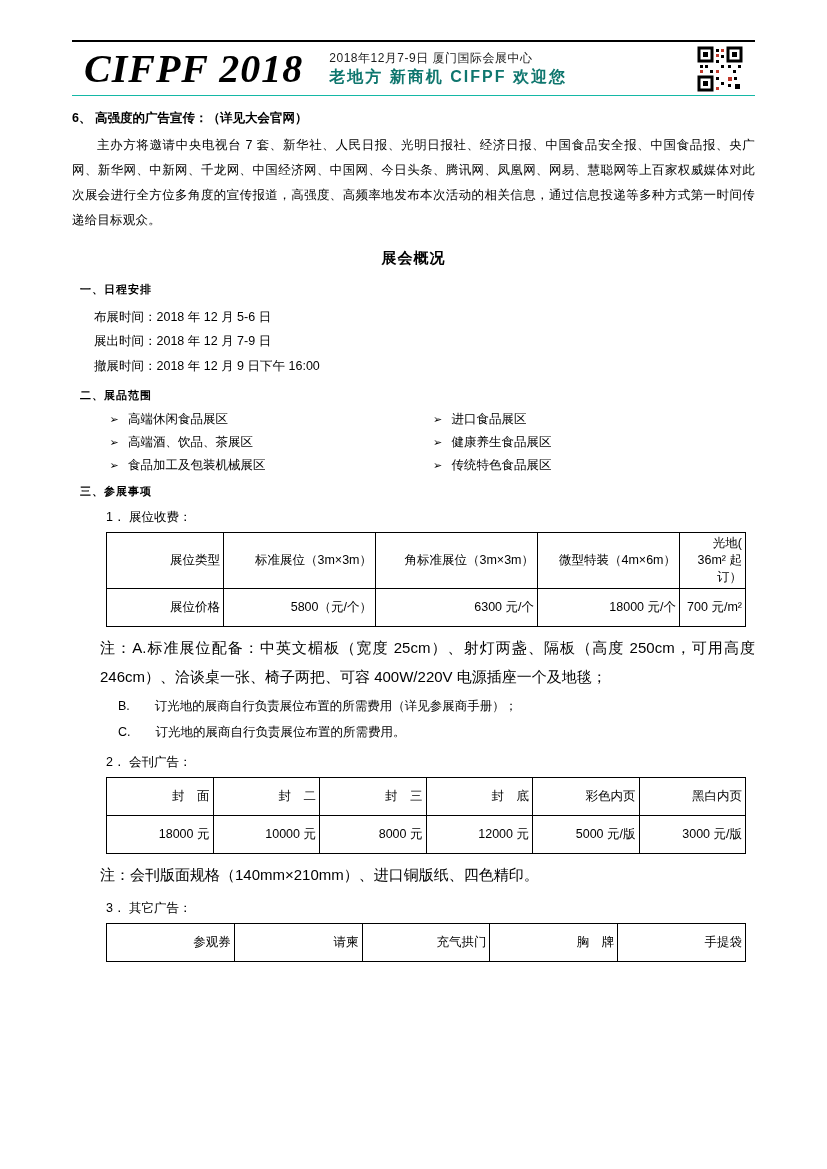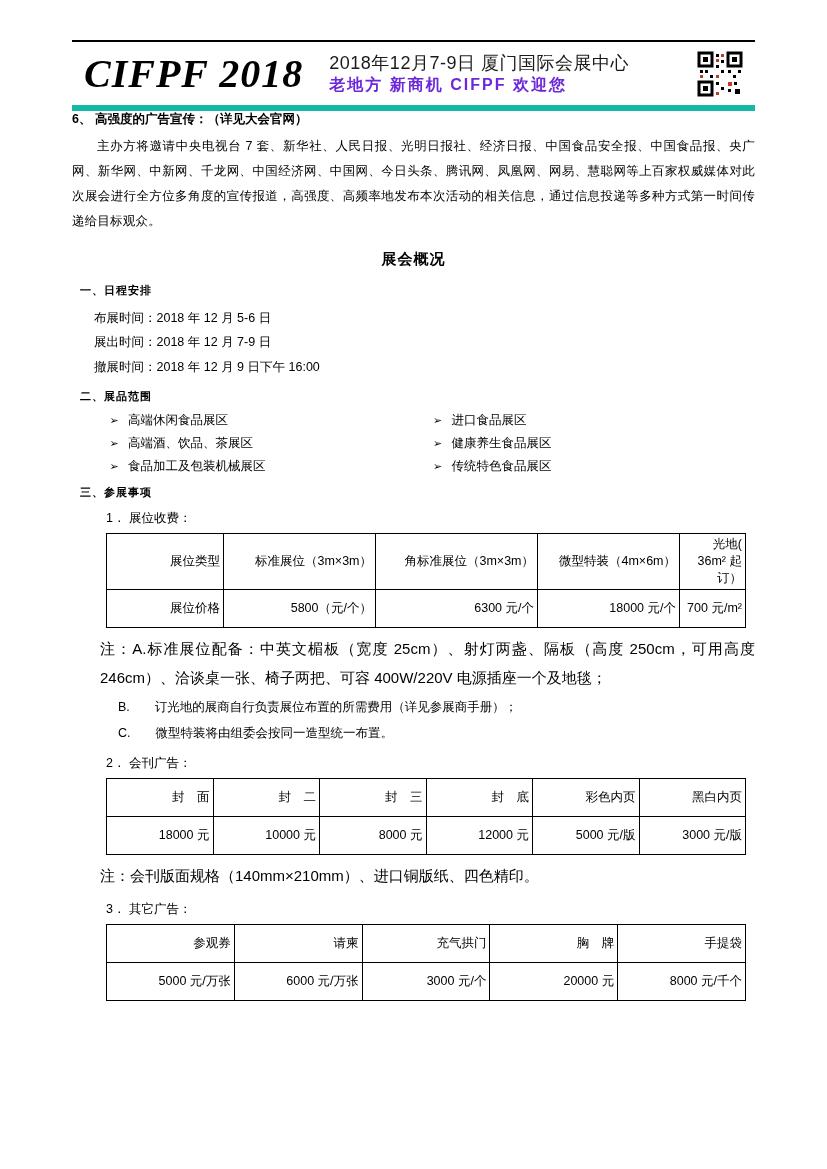--- a/index.html
+++ b/index.html
@@ -20,22 +20,22 @@
     width: 827px;
     height: 1169px;
     box-sizing: border-box;
     padding: 0 72px;
   }
 
   
   .banner {
     margin-top: 40px;
     border-top: 2px solid #000;
-    border-bottom: 6px solid #14b8a6;
-    height: 71px;
+    border-bottom: 1px solid #14b8a6;
+    height: 56px;
     display: flex;
     align-items: center;
     padding: 0 12px;
     box-sizing: border-box;
   }
   .banner-logo {
     font-family: "Liberation Serif", serif;
     font-style: italic;
     font-weight: bold;
     font-size: 40px;
@@ -43,41 +43,42 @@
     white-space: nowrap;
     margin-right: 26px;
   }
   .banner-lines {
     display: flex;
     flex-direction: column;
     justify-content: center;
     flex: 1;
   }
   .banner-line1 {
-    font-size: 18px;
+    font-size: 12px;
     letter-spacing: 0.5px;
     color: #1a1a1a;
   }
   .banner-line2 {
     font-size: 16px;
     font-weight: bold;
     letter-spacing: 2px;
-    color: #6d28d9;
+    color: #0f766e;
   }
   .qr {
     width: 46px;
     height: 46px;
     margin-left: 8px;
     flex: 0 0 auto;
   }
 
   
   .sec-heading {
     font-size: 12.5px;
     font-weight: bold;
+    margin-top: 14px;
     margin-bottom: 6px;
   }
   p.para {
     font-size: 12.5px;
     line-height: 2.0;
     text-align: justify;
     text-justify: inter-ideograph;
     margin: 0 0 4px 0;
     text-indent: 2em;
     letter-spacing: 0.2px;
@@ -253,21 +254,21 @@
       <td>5800（元/个）</td>
       <td>6300 元/个</td>
       <td>18000 元/个</td>
       <td>700 元/m²</td>
     </tr>
   </tbody>
     </table>
 
   <div class="note">注：A.标准展位配备：中英文楣板（宽度 25cm）、射灯两盏、隔板（高度 250cm，可用高度 246cm）、洽谈桌一张、椅子两把、可容 400W/220V 电源插座一个及地毯；</div>
   <div class="note-sub">B.　　订光地的展商自行负责展位布置的所需费用（详见参展商手册）；</div>
-  <div class="note-sub">C.　　微型特装将由组委会按同一造型统一布置。</div>
+  <div class="note-sub">C.　　订光地的展商自行负责展位布置的所需费用。</div>
 
   <div class="num-item">2． 会刊广告：</div>
   <table class="grid">
     <tbody>
         <tr>
       <td>封　面</td>
       <td>封　二</td>
       <td>封　三</td>
       <td>封　底</td>
       <td>彩色内页</td>
@@ -288,24 +289,17 @@
   <div class="num-item">3． 其它广告：</div>
   <table class="grid">
     <tbody>
         <tr>
       <td>参观券</td>
       <td>请柬</td>
       <td>充气拱门</td>
       <td>胸　牌</td>
       <td>手提袋</td>
     </tr>
-    <tr>
-      <td>5000 元/万张</td>
-      <td>6000 元/万张</td>
-      <td>3000 元/个</td>
-      <td>20000 元</td>
-      <td>8000 元/千个</td>
-    </tr>
   </tbody>
     </table>
 
 
 </div>
 
 </body></html>

